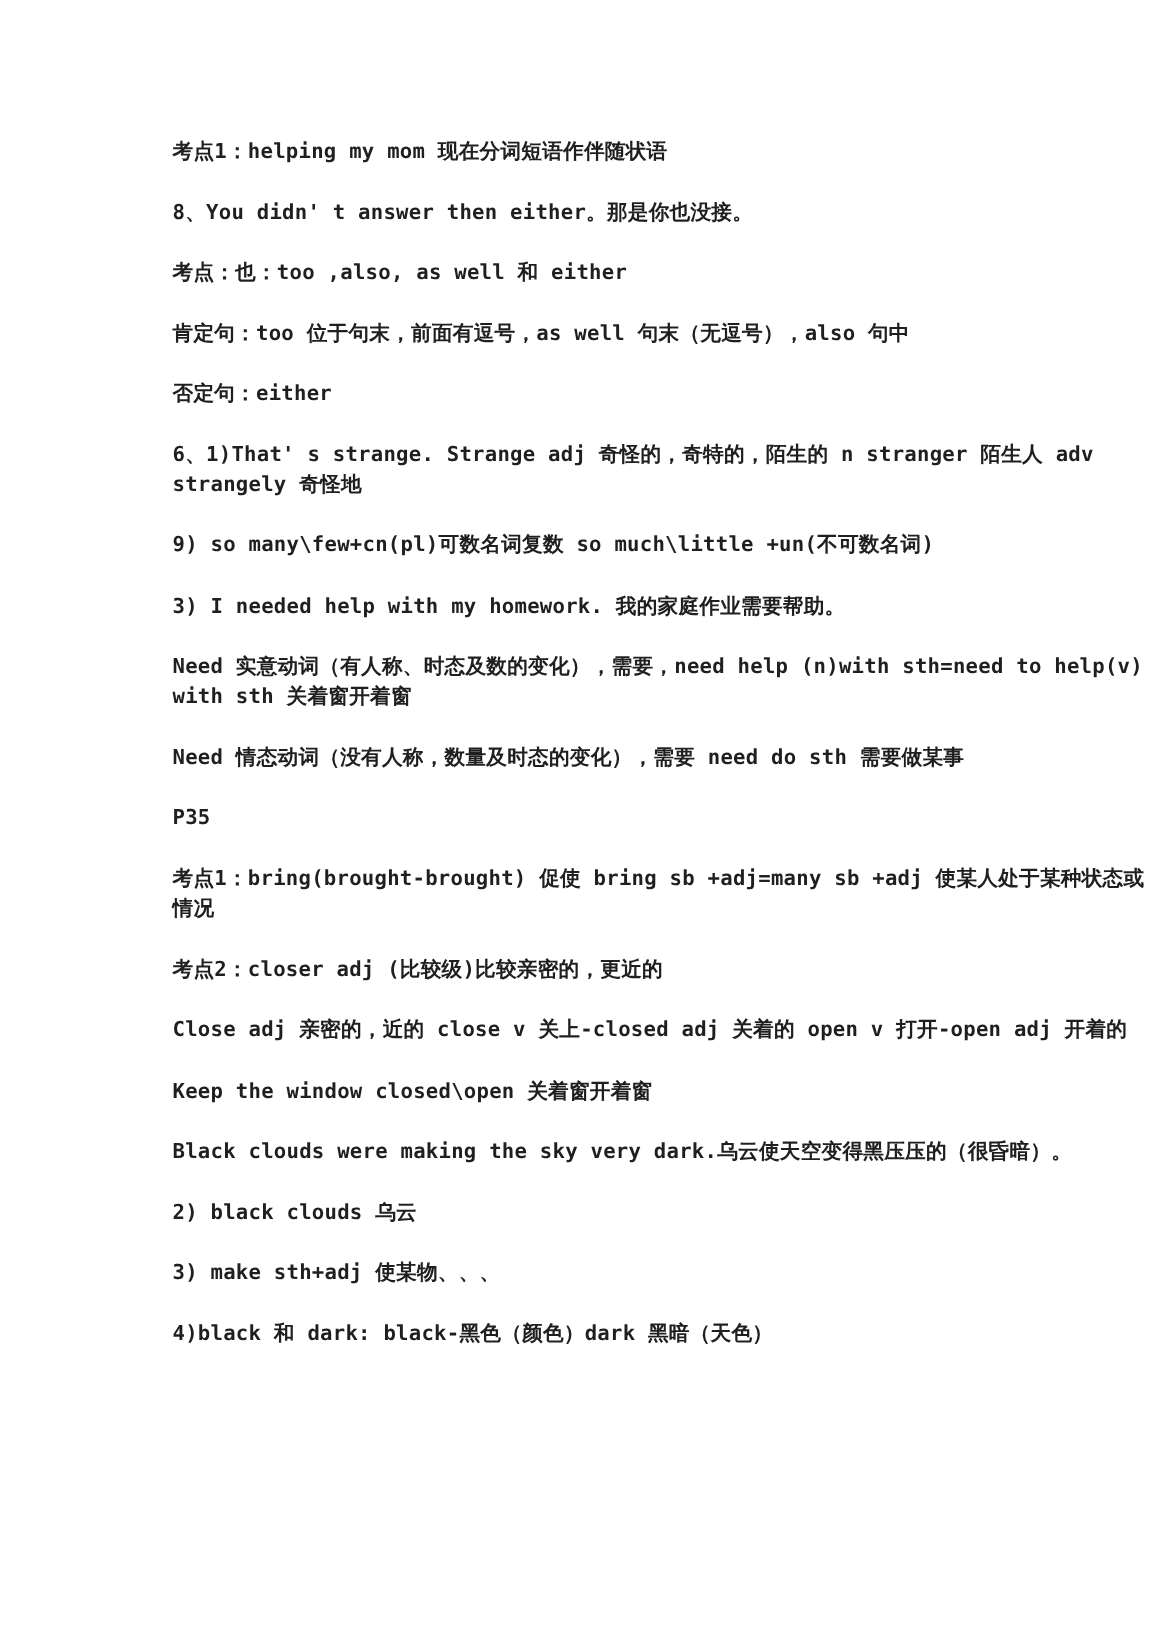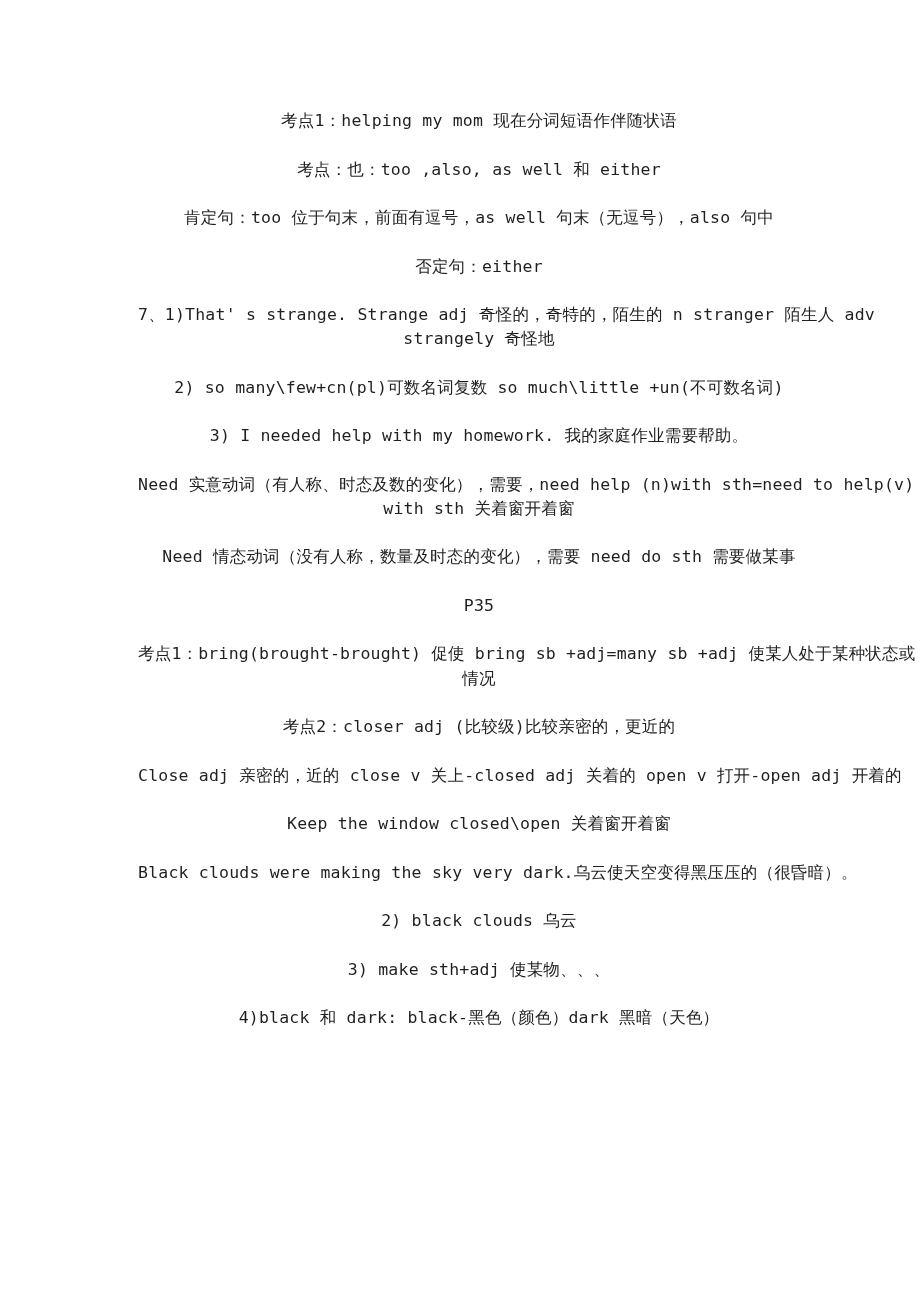--- a/index.html
+++ b/index.html
@@ -17,22 +17,21 @@
   }
   .doc {
     position: absolute;
     top: 109px;
     left: 138px;
     right: 100px;
     font-family: "DejaVu Sans Mono", "Liberation Mono", monospace;
     font-size: 16.5px;
     line-height: 24.2px;
     color: #1f1f1f;
-    font-weight: 400;
-    text-align: center;
+    font-weight: 700;
   }
   .para {
     margin: 0 0 24.3px 0;
     padding: 0;
   }
   .ln {
     display: block;
     white-space: nowrap;
     letter-spacing: 0.2px;
   }
@@ -40,40 +39,43 @@
 </head>
 <body>
 
 <div class="page">
   <div class="doc">
 
     <p class="para">
         <span class="ln">考点1：helping my mom 现在分词短语作伴随状语</span>
       </p>
 
+    <p class="para">
+        <span class="ln">8、You didn' t answer then either。那是你也没接。</span>
+      </p>
 
     <p class="para">
         <span class="ln">考点：也：too ,also, as well 和 either</span>
       </p>
 
     <p class="para">
         <span class="ln">肯定句：too 位于句末，前面有逗号，as well 句末（无逗号），also 句中</span>
       </p>
 
     <p class="para">
         <span class="ln">否定句：either</span>
       </p>
 
     <p class="para">
-      <span class="ln">7、1)That' s strange. Strange adj 奇怪的，奇特的，陌生的 n stranger 陌生人 adv</span>
+      <span class="ln">6、1)That' s strange. Strange adj 奇怪的，奇特的，陌生的 n stranger 陌生人 adv</span>
       <span class="ln">strangely 奇怪地</span>
     </p>
 
     <p class="para">
-        <span class="ln">2) so many\few+cn(pl)可数名词复数 so much\little +un(不可数名词)</span>
+        <span class="ln">9) so many\few+cn(pl)可数名词复数 so much\little +un(不可数名词)</span>
       </p>
 
     <p class="para">
         <span class="ln">3) I needed help with my homework. 我的家庭作业需要帮助。</span>
       </p>
 
     <p class="para">
       <span class="ln">Need 实意动词（有人称、时态及数的变化），需要，need help (n)with sth=need to help(v)</span>
       <span class="ln">with sth 关着窗开着窗</span>
     </p>

